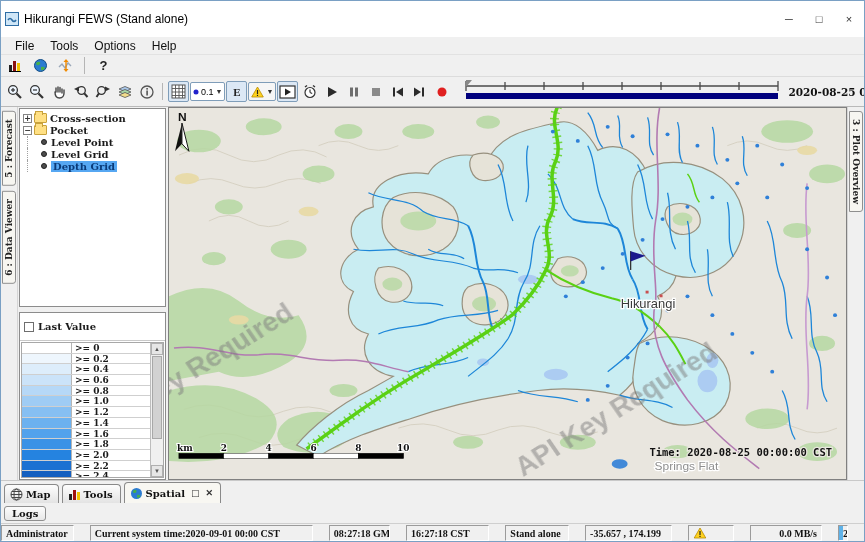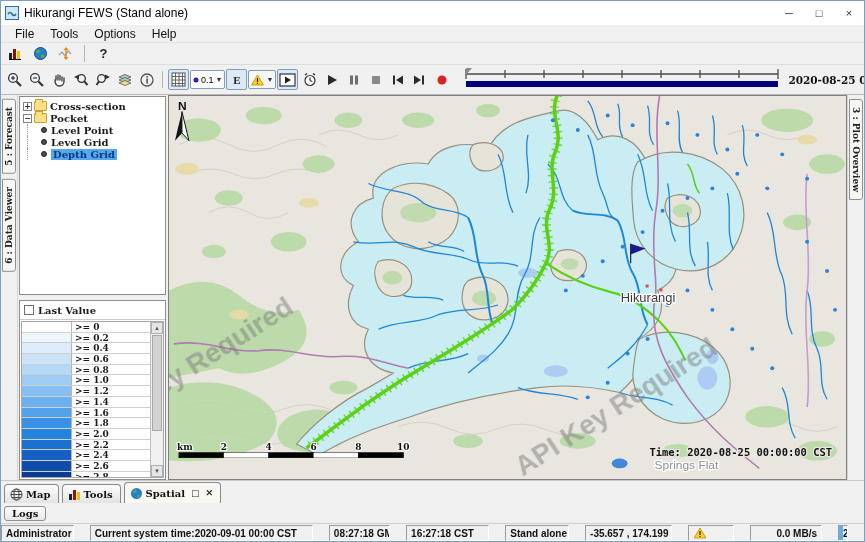--- a/index.html
+++ b/index.html
@@ -1,20 +1,20 @@
 <!DOCTYPE html>
 <html><head>
 <meta charset="utf-8">
 <style>
   html,body{margin:0;padding:0;background:#d8d8d8;}
   *{box-sizing:border-box;}
   .window{width:865px;height:542px;display:flex;flex-direction:column;background:#f0f0f0;
     border:1px solid #7aa0c4;font-family:"Liberation Sans",sans-serif;overflow:hidden;}
   
-  .titlebar{height:24px;background:#ffffff;display:flex;align-items:center;padding-left:4px;flex:0 0 auto;}
+  .titlebar{height:36px;background:#ffffff;display:flex;align-items:center;padding-left:4px;flex:0 0 auto;}
   .app-icon{width:14px;height:14px;background:#cfe6f7;border:1px solid #2e6da4;display:flex;align-items:center;justify-content:center;margin-right:5px;}
   .app-icon svg{display:block}
   .title-text{font-size:12px;color:#000;}
   .win-controls{margin-left:auto;display:flex;height:100%;}
   .win-btn{width:30px;height:100%;display:flex;align-items:center;justify-content:center;font-size:11px;color:#333;}
   
   .menubar{height:18px;background:#f0f0f0;display:flex;align-items:center;padding-left:6px;gap:0;flex:0 0 auto;border-bottom:1px solid #e2e2e2;}
   .menu-item{font-size:12px;color:#111;padding:1px 8px;}
   
   .toolbar1{height:22px;display:flex;align-items:center;padding-left:4px;gap:4px;flex:0 0 auto;border-bottom:1px solid #dcdcdc;background:#f0f0f0;}
@@ -41,21 +41,21 @@
   .tree-row{display:flex;align-items:center;height:12px;font-family:"DejaVu Serif",serif;font-weight:700;font-size:10px;color:#1a1a1a;white-space:nowrap;}
   .expander{width:9px;height:9px;border:1px solid #848484;background:#fff;font:700 8px/7px "DejaVu Sans",sans-serif;text-align:center;color:#333;margin:0 2px 0 1px;flex:0 0 auto;}
   .folder{width:13px;height:10px;background:#ffe084;border:1px solid #c8a23c;border-radius:1px;position:relative;margin-right:3px;flex:0 0 auto;}
   .folder:before{content:"";position:absolute;top:-3px;left:0;width:6px;height:3px;background:#ffe084;border:1px solid #c8a23c;border-bottom:none;}
   .leaf-indent{width:14px;flex:0 0 auto;border-left:1px dotted #a0a0a0;height:12px;margin-left:5px;}
   .bullet{width:6px;height:6px;border-radius:50%;background:#4d4d4d;border:1px solid #222;margin-right:4px;flex:0 0 auto;}
   .tree-label.sel{background:#56a7f2;color:#0a3a78;padding:0 2px;}
   .splitter{height:5px;flex:0 0 auto;}
   
   .legend-pane{flex:1 1 auto;display:flex;flex-direction:column;min-height:0;border:1px solid #8c8c8c;background:#fff;}
-  .legend-header{height:19px;display:flex;align-items:center;gap:4px;padding-left:4px;border-bottom:1px solid #c9c9c9;flex:0 0 auto;}
+  .legend-header{height:28px;display:flex;align-items:center;gap:4px;padding-left:4px;border-bottom:1px solid #c9c9c9;flex:0 0 auto;}
   .checkbox{width:10px;height:10px;border:1px solid #6e6e6e;background:#fff;flex:0 0 auto;}
   .legend-title{font-family:"DejaVu Serif",serif;font-weight:700;font-size:10px;color:#1a1a1a;}
   .legend-body{flex:1 1 auto;position:relative;overflow:hidden;border:1px solid #a8a8a8;margin:1px;}
   .legend-list{position:absolute;left:0;top:0;right:13px;}
   .legend-row{display:flex;height:10.7px;border-bottom:1px solid #cfcfcf;}
   .legend-swatch{width:50px;border-right:1px solid #b5b5b5;flex:0 0 auto;}
   .legend-label{flex:1;background:#fff;font-family:"DejaVu Serif",serif;font-weight:700;font-size:9px;color:#1a1a1a;line-height:10px;padding-left:3px;}
   .vscroll{position:absolute;top:0;right:0;bottom:0;width:13px;background:#f0f0f0;border-left:1px solid #bdbdbd;display:flex;flex-direction:column;}
   .varrow{height:12px;background:#e6e6e6;border:1px solid #b0b0b0;font-size:6px;line-height:10px;text-align:center;color:#555;flex:0 0 auto;}
   .vthumb{margin:1px;flex:0 0 auto;height:62%;background:#d2d2d2;border:1px solid #a8a8a8;}
@@ -67,21 +67,21 @@
   .btab{display:flex;align-items:center;gap:3px;border:1px solid #898989;border-bottom:none;border-radius:4px 4px 0 0;
     background:linear-gradient(#fdfdfd,#e3e3e3);padding:2px 7px 2px 5px;font-family:"DejaVu Serif",serif;font-weight:700;font-size:10px;color:#111;height:19px;margin-top:7px;}
   .btab.active{background:#f8f7f2;height:21px;}
   .btab .mini{font-size:9px;color:#333;margin-left:3px;}
   .logsrow{height:20px;display:flex;align-items:center;padding-left:3px;flex:0 0 auto;background:#f0f0f0;}
   .logs-btn{border:1px solid #8f8f8f;border-radius:3px;background:linear-gradient(#fcfcfc,#e8e8e8);
     font-family:"DejaVu Serif",serif;font-weight:700;font-size:10px;padding:1px 7px;color:#111;text-align:center;}
   
   .statusbar{height:18px;display:flex;flex:0 0 auto;background:#f0f0f0;border-top:1px solid #cfcfcf;padding-top:1px;}
   .scell{border:1px solid;border-color:#9b9b9b #ffffff #ffffff #9b9b9b;height:16px;display:flex;align-items:center;
-    font-family:Liberation Sans, sans-serif;font-weight:700;font-size:10px;color:#111;padding:0 4px;white-space:nowrap;overflow:hidden;margin-right:16px;}
+    font-family:Liberation Serif, serif;font-weight:700;font-size:10px;color:#111;padding:0 4px;white-space:nowrap;overflow:hidden;margin-right:16px;}
   .mem{position:relative;}
   .mem .fill{position:absolute;left:0;top:0;bottom:0;width:45%;background:#5fb2e8;}
   .mem span{position:relative;z-index:1;}
 </style>
 </head>
 <body>
 
 <div class="window">
 
   <div class="titlebar">

